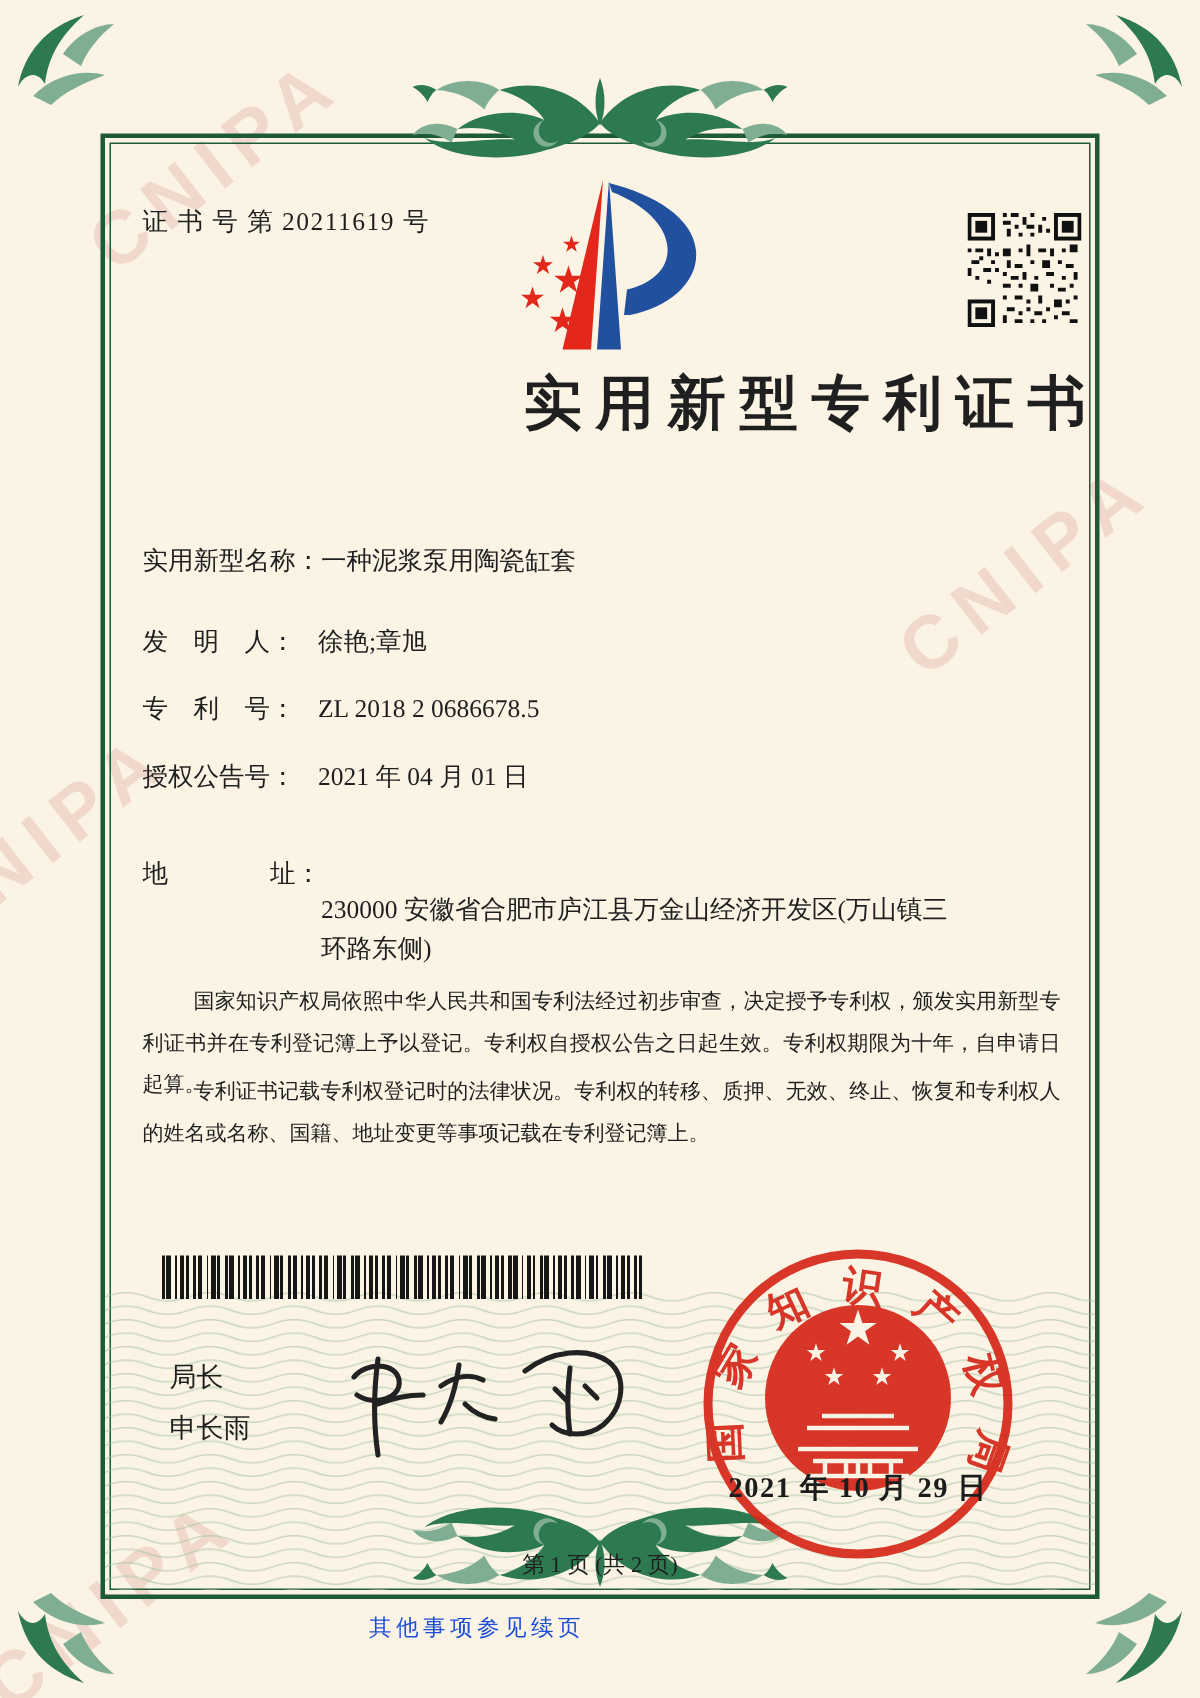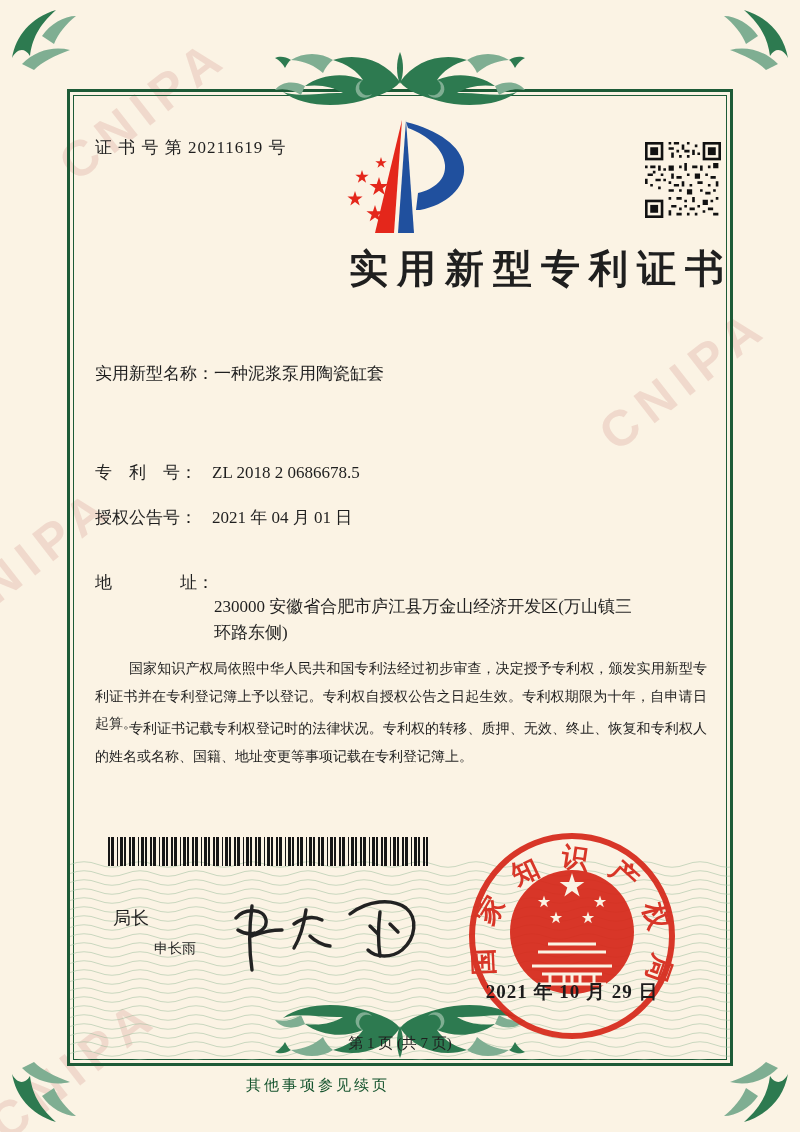--- a/index.html
+++ b/index.html
@@ -28,26 +28,26 @@
   .para{position:absolute;left:95px;width:612px;font-size:14px;line-height:27.5px;
         text-align:justify;text-indent:34px;z-index:2;font-family:Liberation Mono, monospace;}
   
   .waves{position:absolute;left:70px;top:860px;z-index:1;}
   
   .barcode{position:absolute;left:108px;top:837px;width:320px;height:29px;z-index:2;
     background:repeating-linear-gradient(90deg,#161616 0 2px,transparent 2px 3px,#161616 3px 6px,
      transparent 6px 9px,#161616 9px 10px,transparent 10px 12px,#161616 12px 15px,
      transparent 15px 16px,#161616 16px 18px,transparent 18px 21px);}
   .sig-title{position:absolute;left:113px;top:906px;font-size:18px;z-index:2;}
-  .sig-name{position:absolute;left:113px;top:940px;font-size:14px;z-index:2;margin-left:41px;}
+  .sig-name{position:absolute;left:113px;top:940px;font-size:18px;z-index:2;}
   .sig-hand{position:absolute;left:222px;top:884px;z-index:2;}
   .seal{position:absolute;left:462px;top:826px;z-index:3;}
   .pageinfo{position:absolute;left:67px;top:1034px;width:666px;text-align:center;font-size:15px;z-index:2;}
   .note{position:absolute;left:0;top:1076px;width:636px;text-align:center;font-size:15px;
-        letter-spacing:3px;color:#14532d;z-index:2;}
+        letter-spacing:3px;color:#1d4ed8;z-index:2;}
   .swag{position:absolute;z-index:2;}
   .sprig{position:absolute;z-index:2;}
 </style>
 </head>
 <body>
 
 <div class="page">
 
   <svg width="0" height="0" style="position:absolute">
     <defs>
@@ -136,20 +136,23 @@
          M9 21h1v1h-1z M12 21h2v1h-2z M15 22h1v1h-1z M18 21h1v2h-1z M22 22h2v2h-2z M25 22h1v1h-1z M27 21h1v1h-1z
          M10 24h2v1h-2z M13 25h1v1h-1z M15 24h1v1h-1z M17 25h2v1h-2z M20 24h1v1h-1z M22 26h1v1h-1z M24 25h2v1h-2z M26 27h2v1h-2z
          M9 26h1v2h-1z M12 27h2v1h-2z M16 27h1v1h-1z M19 27h1v1h-1z"></path>
     </g>
   </svg>
 
   <div class="title">实用新型专利证书</div>
 
   <div class="row" style="top:337px;">
     <span class="lbl">实用新型名称：</span><span class="val">一种泥浆泵用陶瓷缸套</span>
+  </div>
+  <div class="row" style="top:391px;">
+    <span class="lbl">发　明　人：</span><span class="val">徐艳;章旭</span>
   </div>
   <div class="row" style="top:436px;">
     <span class="lbl">专　利　号：</span><span class="val">ZL 2018 2 0686678.5</span>
   </div>
   <div class="row" style="top:481px;">
     <span class="lbl">授权公告号：</span><span class="val">2021 年 04 月 01 日</span>
   </div>
   <div class="row" style="top:570px;">
     <span class="lbl">地　　　　址：</span><span class="val pre" style="max-width:500px;white-space:pre-line;">230000  安徽省合肥市庐江县万金山经济开发区(万山镇三
 环路东侧)</span>
@@ -206,16 +209,16 @@
         <path d="M76,126 h68"></path>
         <path d="M70,140 h80"></path>
         <path d="M80,148 h60"></path>
         <path d="M88,148 v10 M102,148 v10 M110,148 v10 M118,148 v10 M132,148 v10"></path>
         <path d="M76,158 h68"></path>
       </g>
     </g>
     <text x="110" y="172" text-anchor="middle" font-size="19" font-weight="bold" fill="#1c1c1c" font-family="'Liberation Serif',serif" letter-spacing="1">2021 年 10 月 29 日</text>
   </svg>
 
-  <div class="pageinfo">第 1 页 (共 7 页)</div>
+  <div class="pageinfo">第 1 页 (共 2 页)</div>
   <div class="note">其他事项参见续页</div>
 
 </div>
 
 </body></html>

